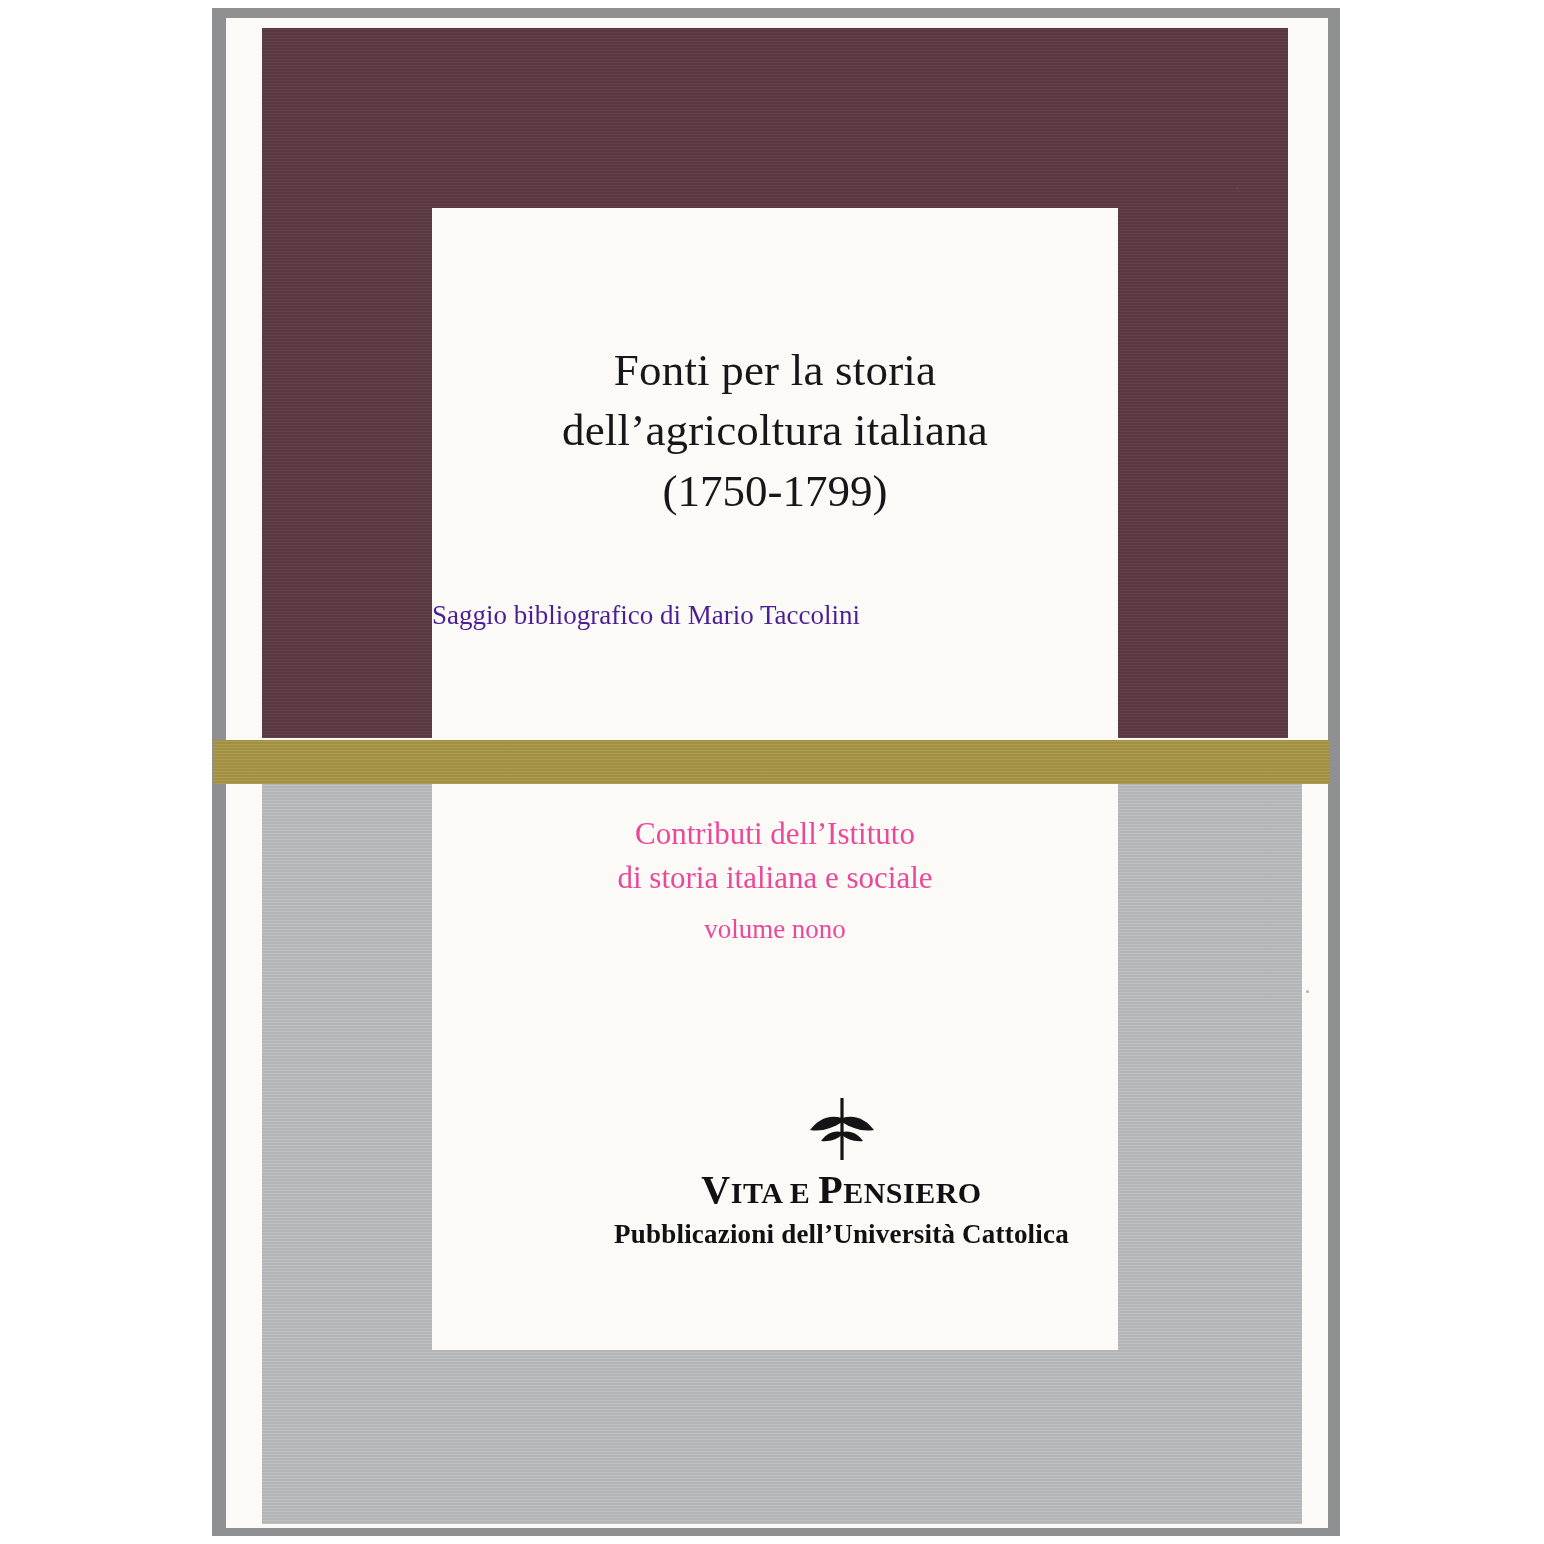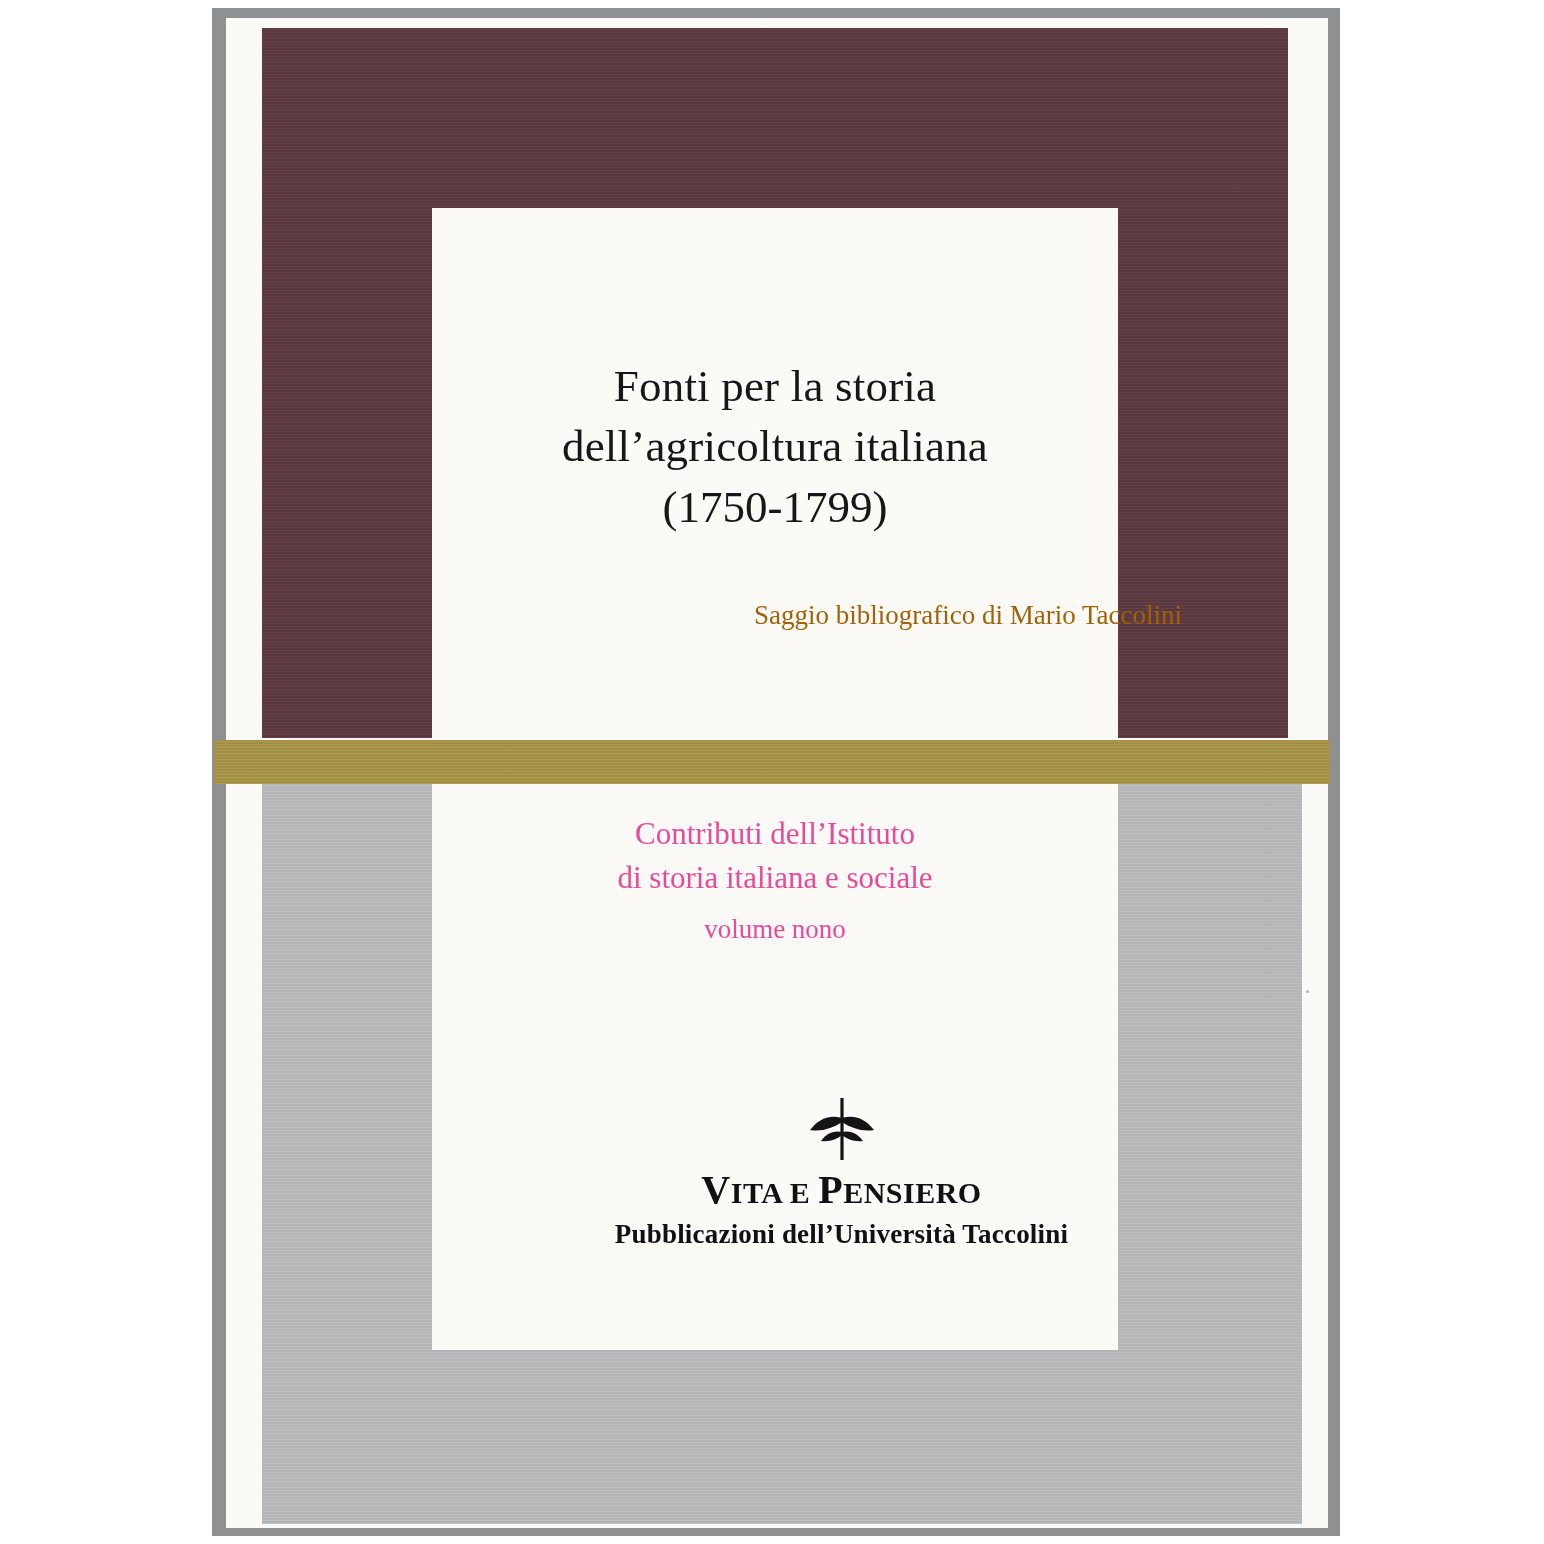--- a/index.html
+++ b/index.html
@@ -87,44 +87,44 @@
     left: 432px;
     top: 784px;
     width: 686px;
     height: 566px;
     background: #fbfaf6;
   }
 
   .title-block {
     position: absolute;
     left: 432px;
-    top: 356px;
+    top: 340px;
     width: 686px;
     text-align: center;
     color: #17171a;
   }
   .title-line {
     font-size: 45px;
     line-height: 60px;
     letter-spacing: 0.2px;
   }
   .title-years {
     font-size: 45px;
     line-height: 62px;
     font-family: Liberation Serif, serif;
   }
 
   .subtitle {
     position: absolute;
     left: 432px;
     top: 600px;
     width: 750px;
-    text-align: right;
+    text-align: left;
     font-size: 27px;
-    color: #a16207;
+    color: #4c1d95;
   }
 
   .series-block {
     position: absolute;
     left: 432px;
     top: 812px;
     width: 686px;
     text-align: center;
     color: #ec4899;
   }
@@ -208,19 +208,19 @@
         <path d="M40 2 C40 18, 40 34, 40 64" stroke="#141416" stroke-width="3.2" fill="none"></path>
         <path d="M40 22 C26 18, 16 24, 8 34 C20 36, 31 32, 40 26 Z" fill="#141416"></path>
         <path d="M40 22 C54 18, 64 24, 72 34 C60 36, 49 32, 40 26 Z" fill="#141416"></path>
         <path d="M40 36 C31 34, 24 38, 19 45 C28 46, 35 43, 40 39 Z" fill="#141416"></path>
         <path d="M40 36 C49 34, 56 38, 61 45 C52 46, 45 43, 40 39 Z" fill="#141416"></path>
       </svg>
     </div>
     <div class="pub-name">
       <span>V</span><span class="small-caps">ITA</span><span class="small-caps"> E </span><span>P</span><span class="small-caps">ENSIERO</span>
     </div>
-    <div class="pub-sub">Pubblicazioni dell’Università Taccolini</div>
+    <div class="pub-sub">Pubblicazioni dell’Università Cattolica</div>
   </div>
 
   <div class="speck" style="left:1236px; top:186px;"></div>
   <div class="speck" style="left:1306px; top:990px;"></div>
 
 </div>
 
 </body></html>

